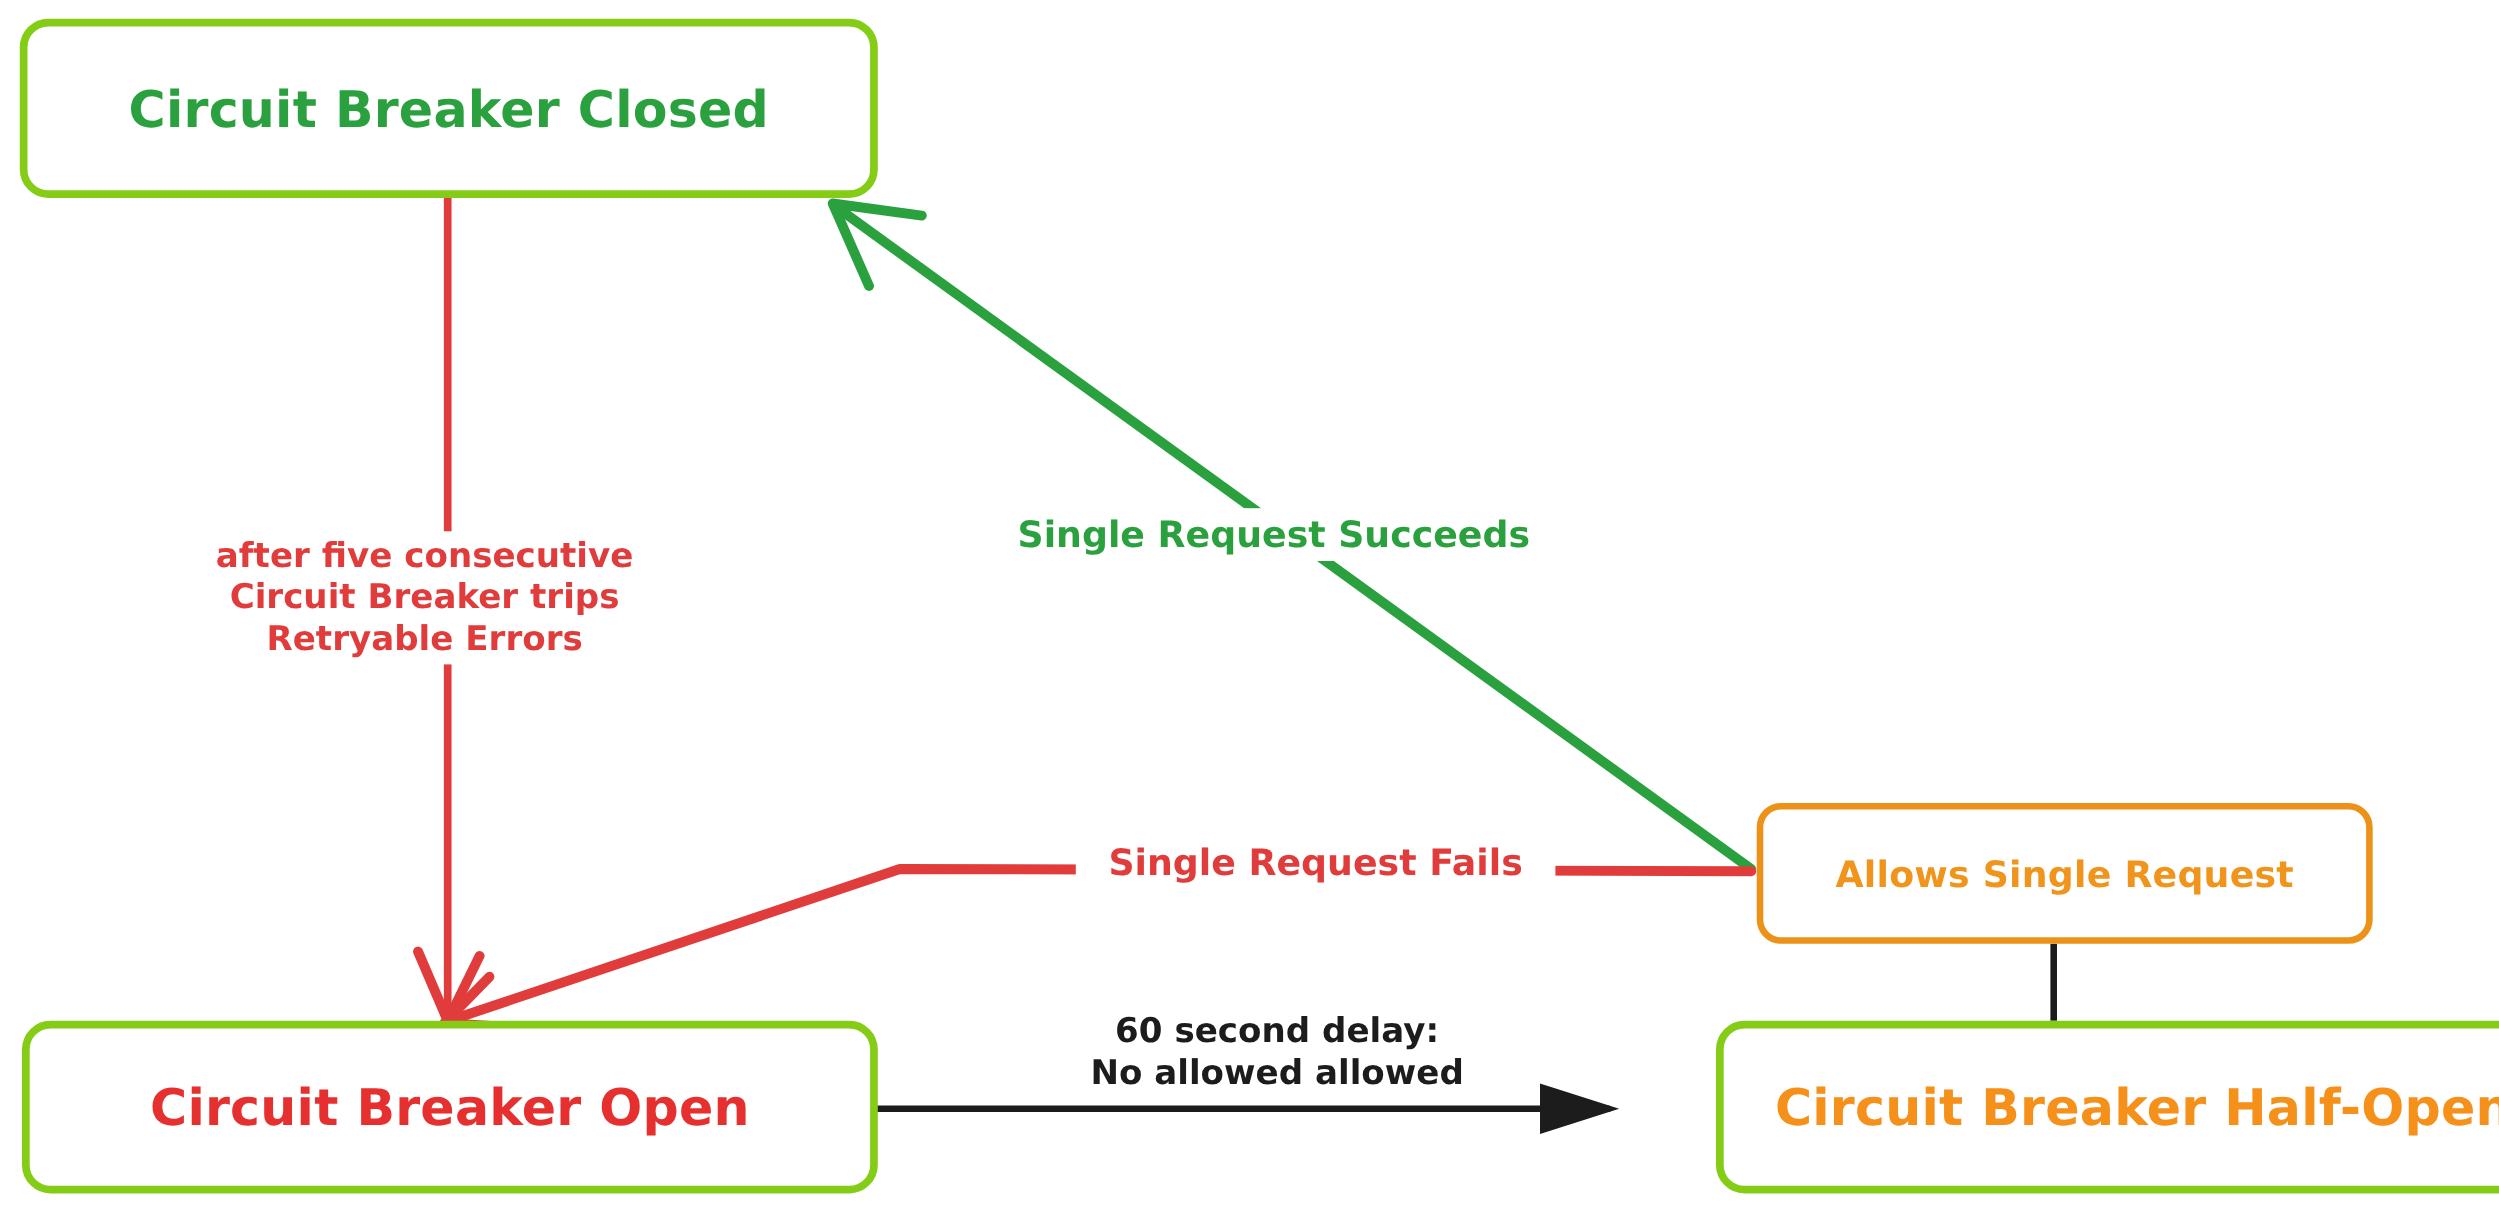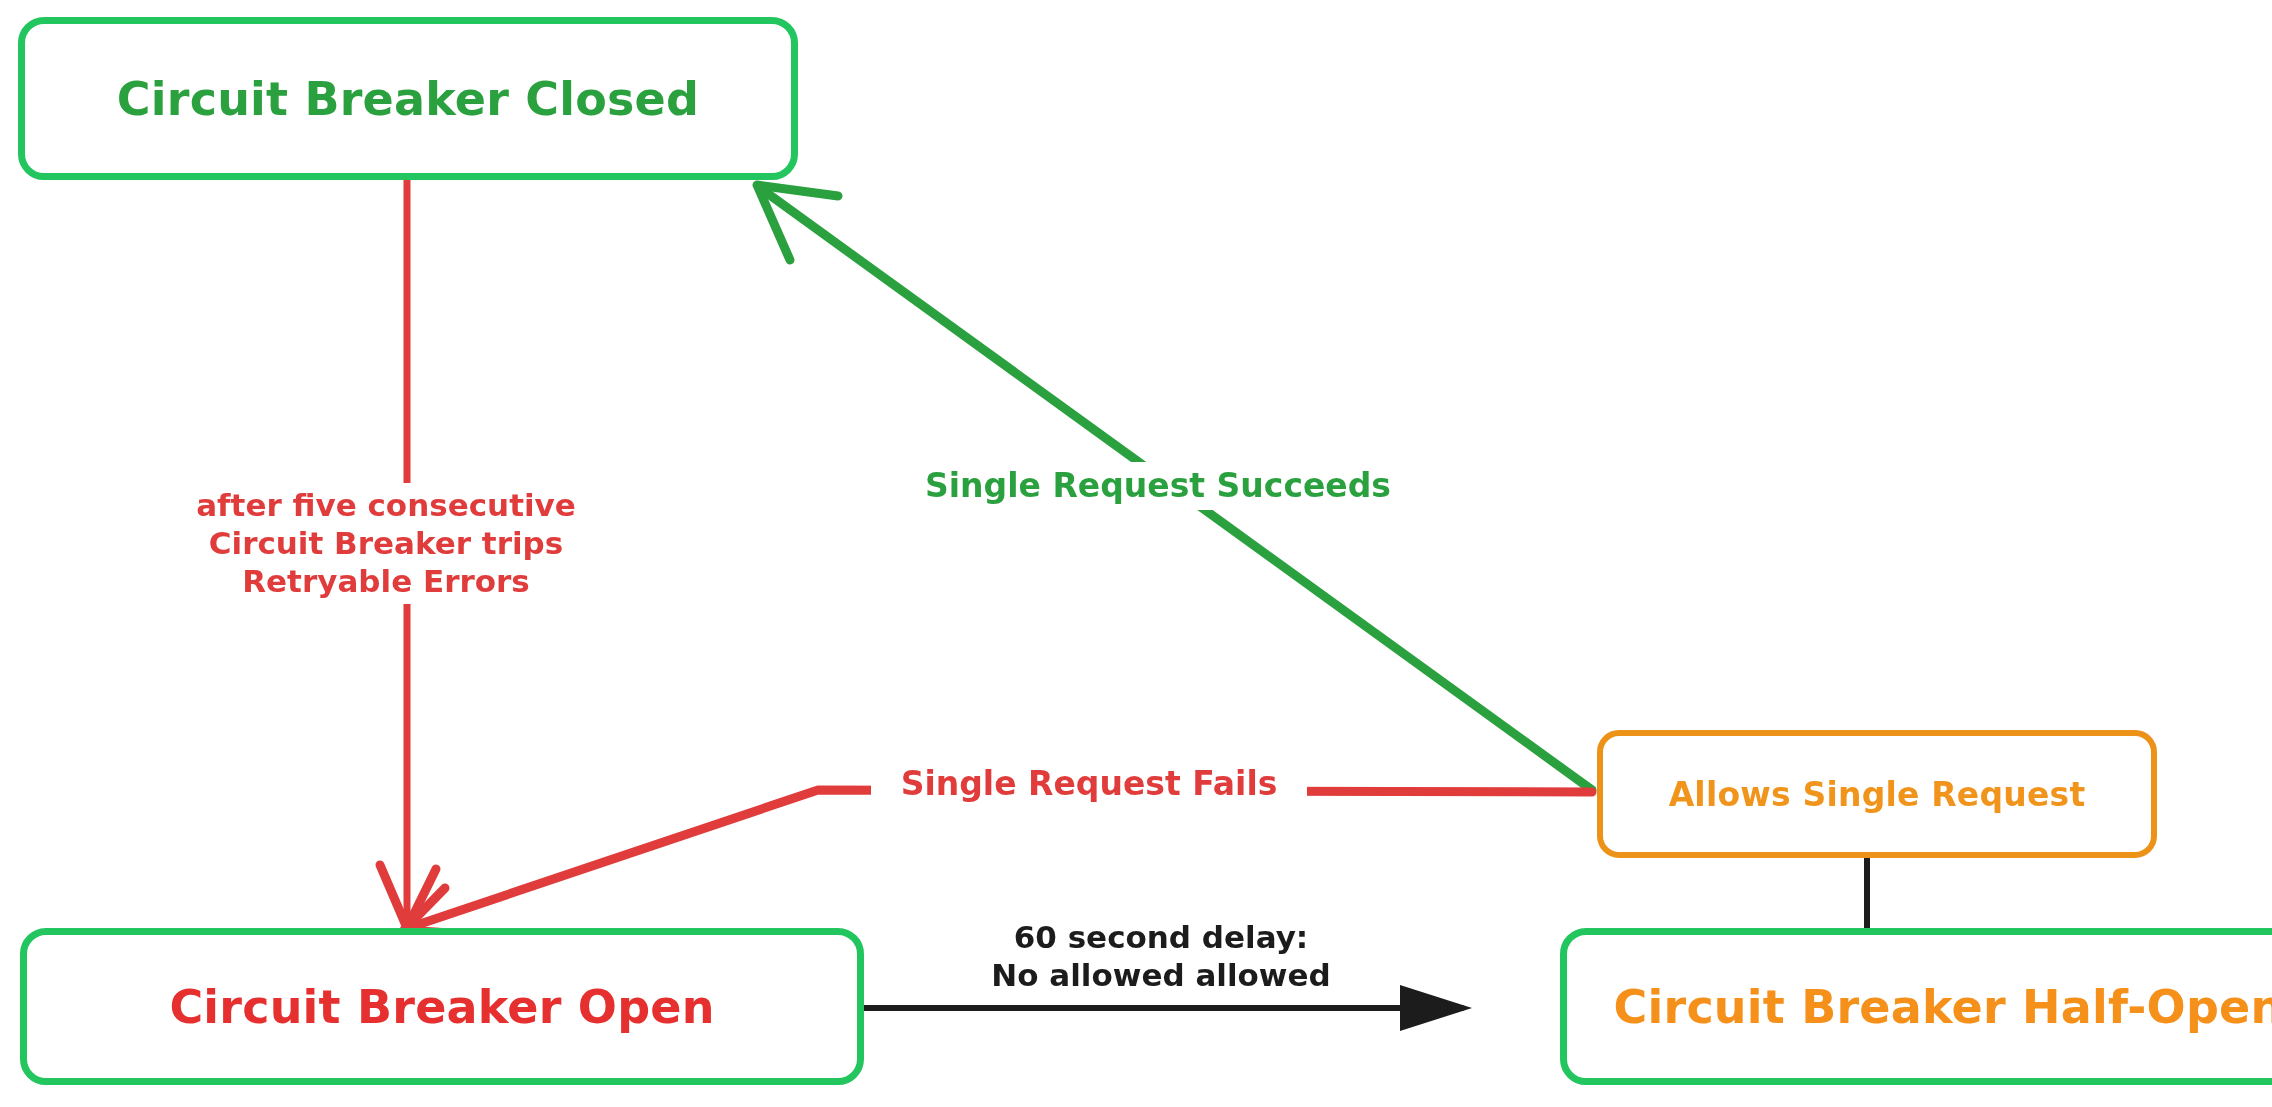--- a/index.html
+++ b/index.html
@@ -25,34 +25,34 @@
     position: absolute;
     box-sizing: border-box;
     display: flex;
     align-items: center;
     justify-content: center;
     background: #ffffff;
     border-radius: 26px;
     z-index: 3;
   }
   .node-black {
-    border: 7px solid #22c55e;
+    border: 7px solid #84cc16;
   }
   .node-orange {
     border: 6px solid #ec9218;
     border-radius: 22px;
   }
   .node-label {
     font-family: "DejaVu Sans", sans-serif;
     font-weight: 600;
     letter-spacing: 0.2px;
     white-space: nowrap;
   }
   #node-closed { left: 18px;  top: 17px;  width: 780px;  height: 163px; }
-  #node-open   { left: 20px;  top: 928px; width: 844px;  height: 157px; align-items: center; }
+  #node-open   { left: 20px;  top: 928px; width: 778px;  height: 157px; align-items: center; }
   #node-half   { left: 1560px;top: 928px; width: 777px;  height: 157px; }
   #node-allows { left: 1597px;top: 730px; width: 560px;  height: 128px; }
 
   #label-closed { font-size: 46px; color: #2aa13e; }
   #label-open   { font-size: 46px; color: #e63030; }
   #label-half   { font-size: 46px; color: #f5901a; }
   #label-allows { font-size: 33px; color: #f0941c; }
 
   .edge-label {
     position: absolute;
@@ -68,21 +68,21 @@
     left: 175px; top: 483px; width: 410px;
     font-size: 31px; color: #e13c3c;
     padding: 4px 6px;
   }
   #edgelabel-succeeds {
     left: 900px; top: 462px; width: 500px;
     font-size: 33px; color: #2aa13e;
     padding: 4px 8px;
   }
   #edgelabel-fails {
-    left: 871px; top: 760px; width: 420px;
+    left: 978px; top: 760px; width: 420px;
     font-size: 33px; color: #e13c3c;
     padding: 4px 8px;
   }
   #edgelabel-delay {
     left: 948px; top: 916px; width: 410px;
     font-size: 31px; color: #1c1c1c;
     padding: 3px 8px;
   }
 </style>
 </head>

